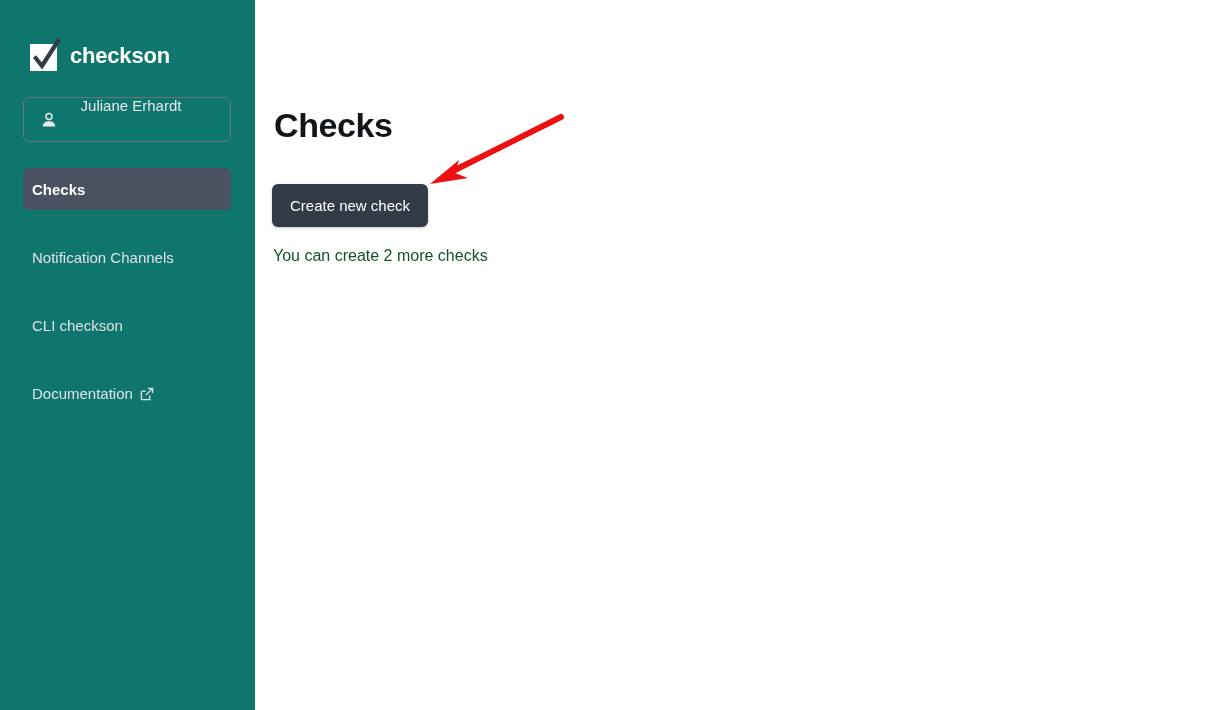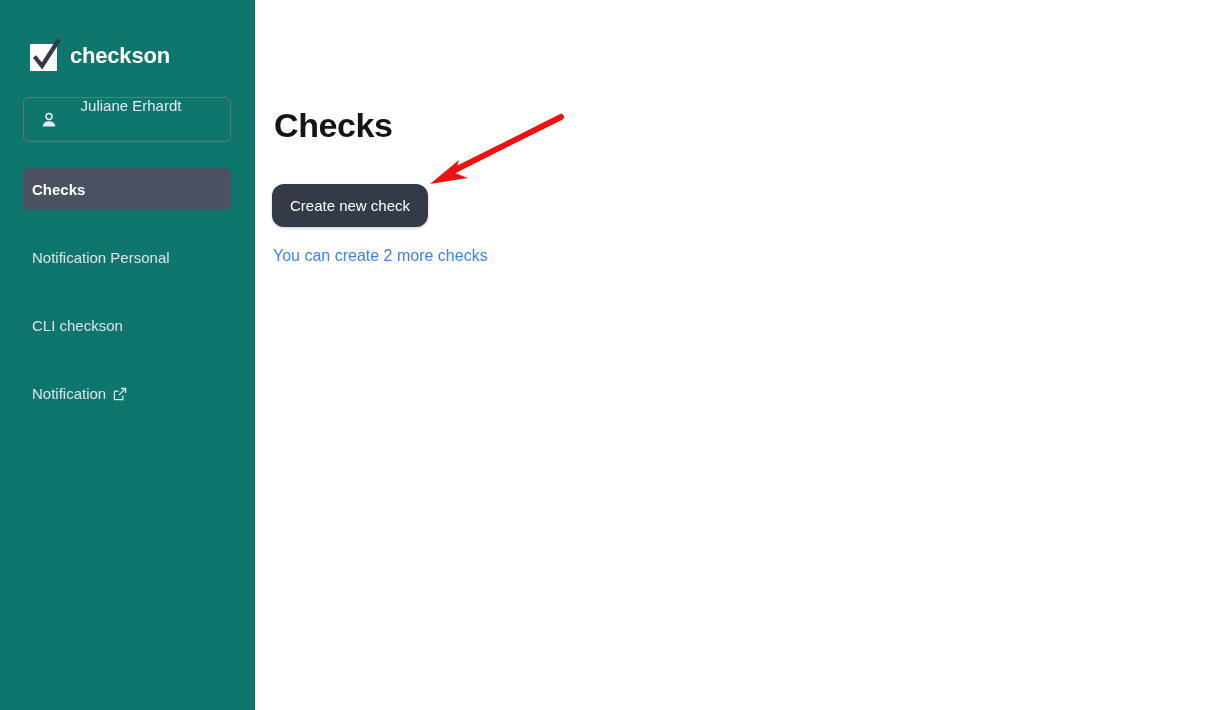--- a/index.html
+++ b/index.html
@@ -145,34 +145,34 @@
   .create-button {
     position: absolute;
     left: 17px;
     top: 184px;
     height: 43px;
     padding: 0 18px;
     background: #333b48;
     color: #ffffff;
     font-size: 15px;
     border: none;
-    border-radius: 12px;
+    border-radius: 6px;
     box-shadow: 0 1px 3px rgba(0,0,0,0.22);
     cursor: pointer;
     font-family: "Liberation Sans", sans-serif;
     line-height: 43px;
     text-align: center;
   }
 
   .quota-text {
     position: absolute;
     left: 18px;
     top: 246px;
     font-size: 16px;
-    color: #3b82f6;
+    color: #14532d;
     line-height: 1.2;
   }
 
   
   .annotation {
     position: absolute;
     left: 0;
     top: 0;
     width: 1229px;
     height: 710px;
@@ -206,30 +206,30 @@
       <span class="user-chip-label">Juliane Erhardt</span>
     </div>
 
     <nav class="nav">
 
       <div class="nav-item active">
         <span class="nav-label">Checks</span>
       </div>
 
       <div class="nav-item">
-        <span class="nav-label">Notification Personal</span>
+        <span class="nav-label">Notification Channels</span>
       </div>
 
 
       <div class="nav-item">
         <span class="nav-label">CLI checkson</span>
       </div>
 
       <div class="nav-item">
-        <span class="nav-label">Notification</span>
+        <span class="nav-label">Documentation</span>
         <span class="ext-icon">
           <svg width="14" height="14" viewBox="0 0 14 14" aria-hidden="true">
             <path d="M1.4 4.2 V12.6 H9.8 V8.4" fill="none" stroke="#dfe2e8" stroke-width="1.3"></path>
             <path d="M1.4 4.2 H5.6" fill="none" stroke="#dfe2e8" stroke-width="1.3"></path>
             <path d="M5.9 8.1 L12.3 1.7" fill="none" stroke="#dfe2e8" stroke-width="1.3"></path>
             <path d="M8.1 1.5 H12.6 V6.0" fill="none" stroke="#dfe2e8" stroke-width="1.3"></path>
           </svg>
         </span>
       </div>
 

